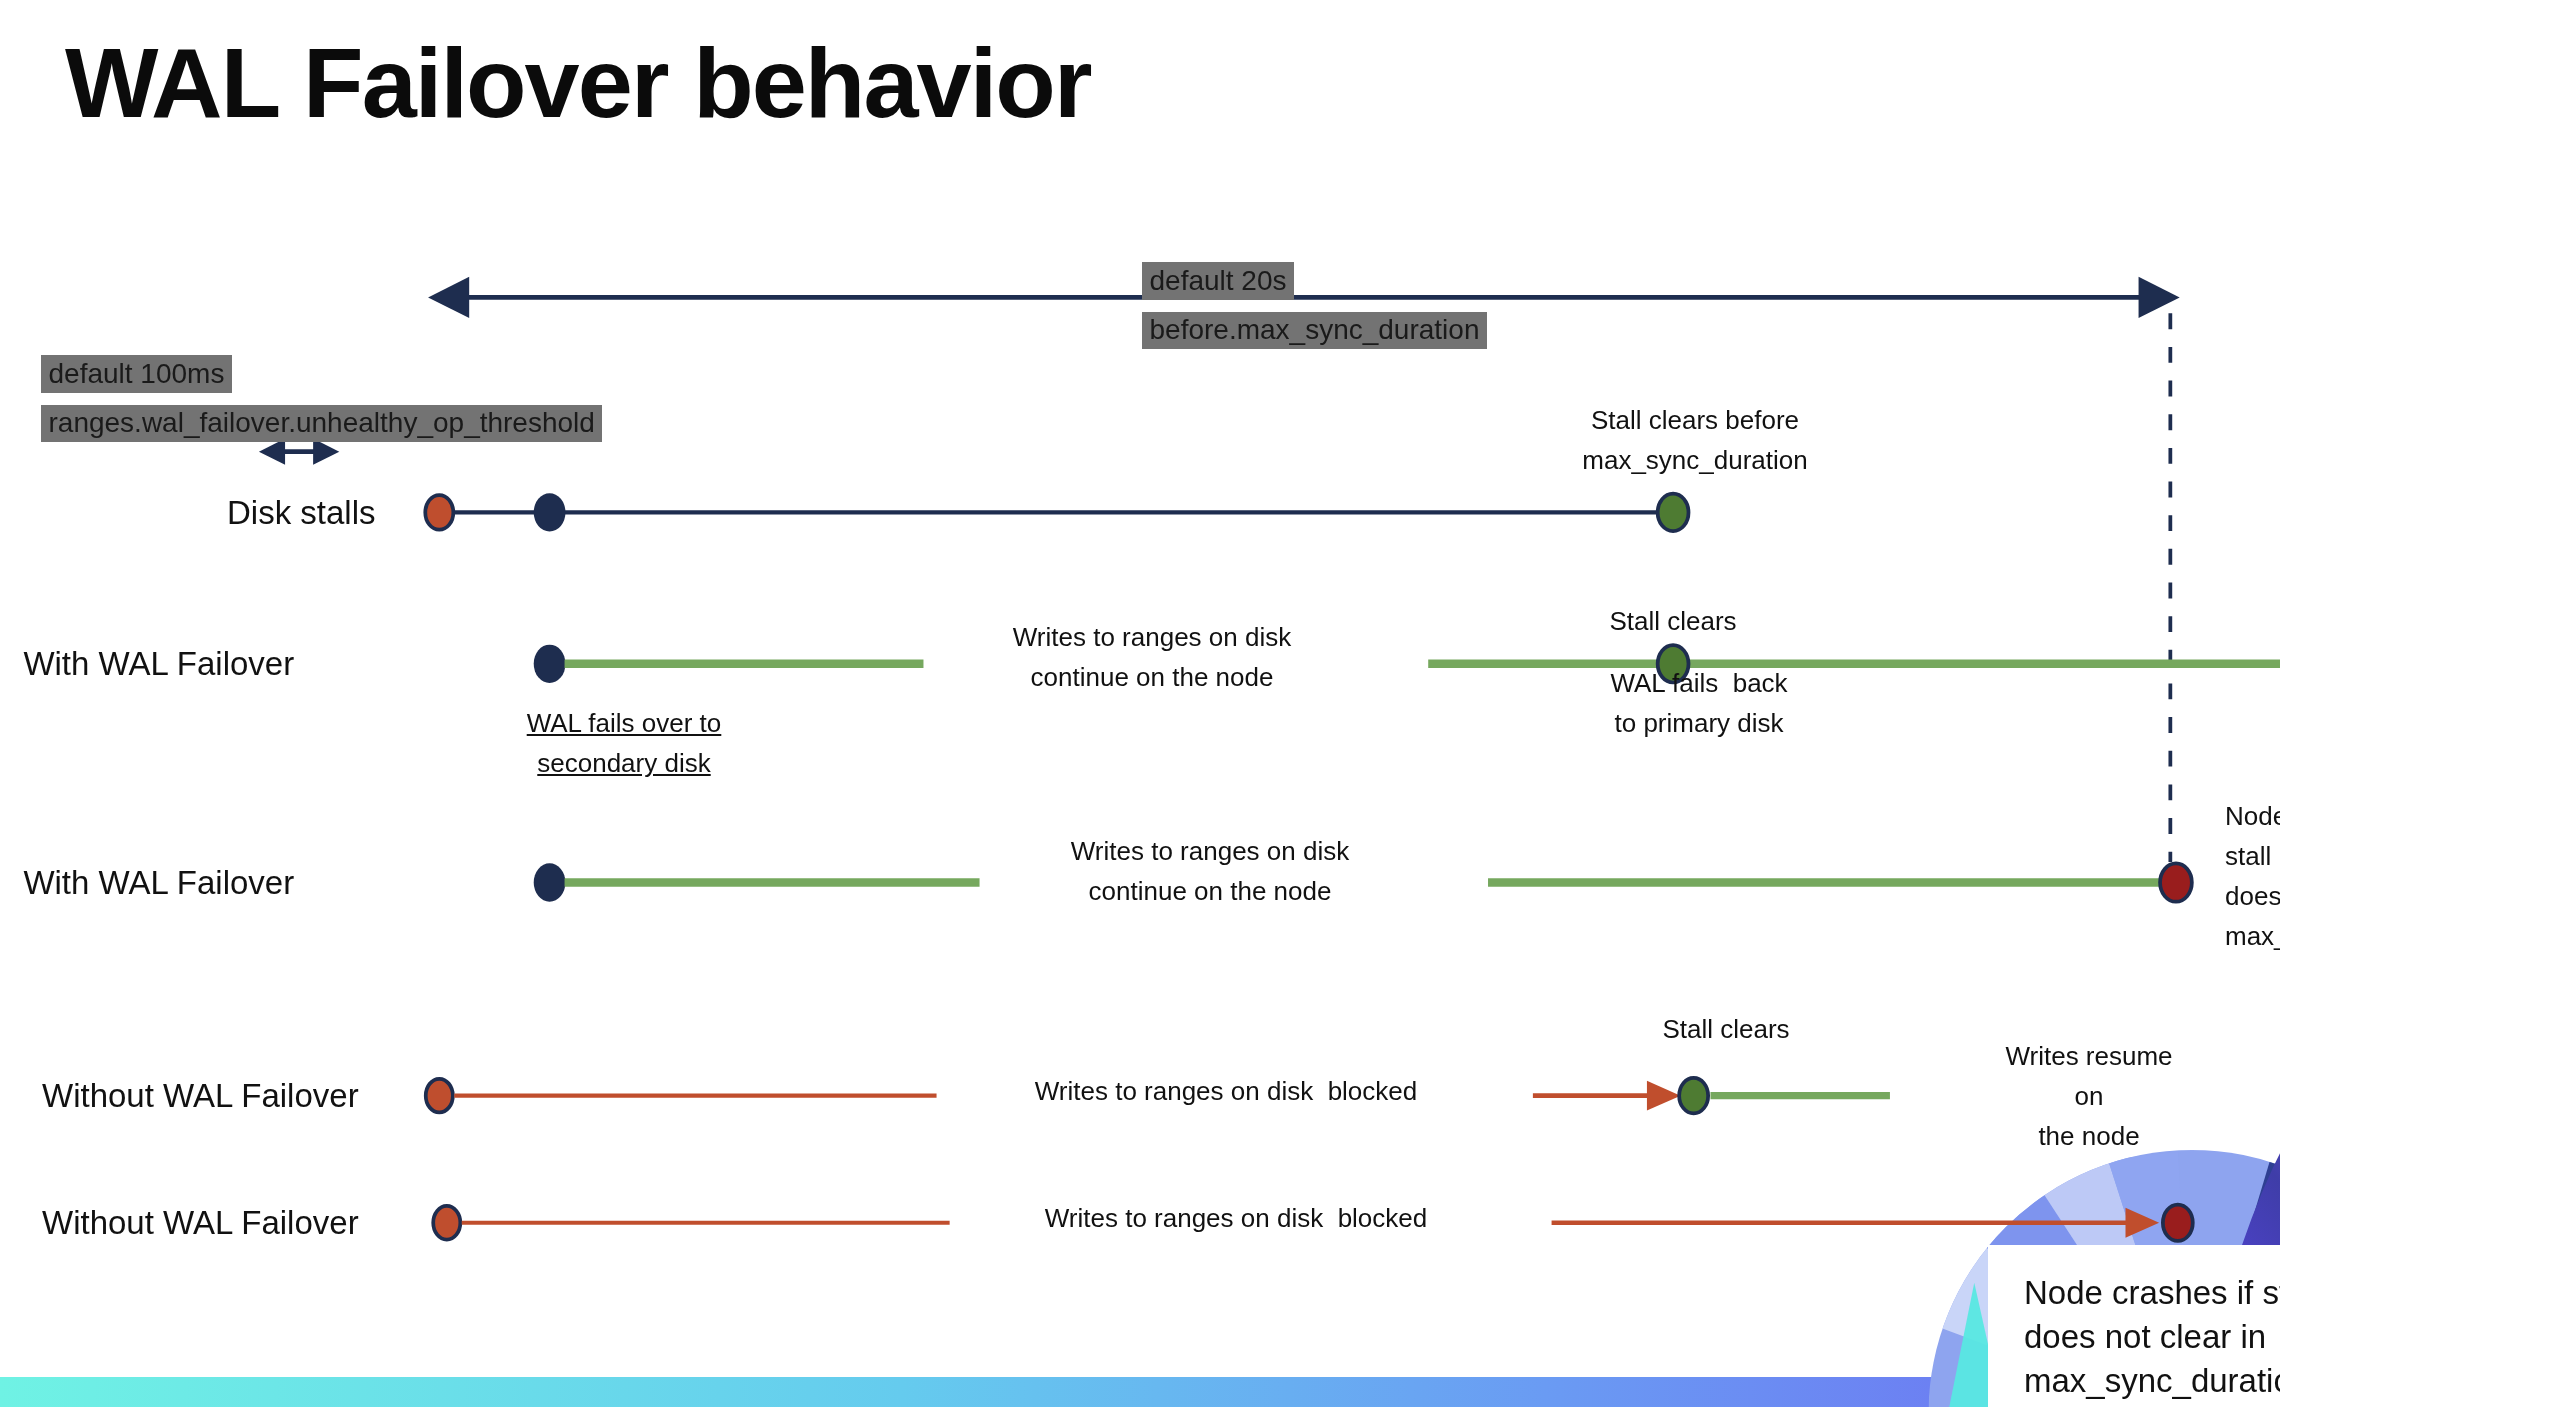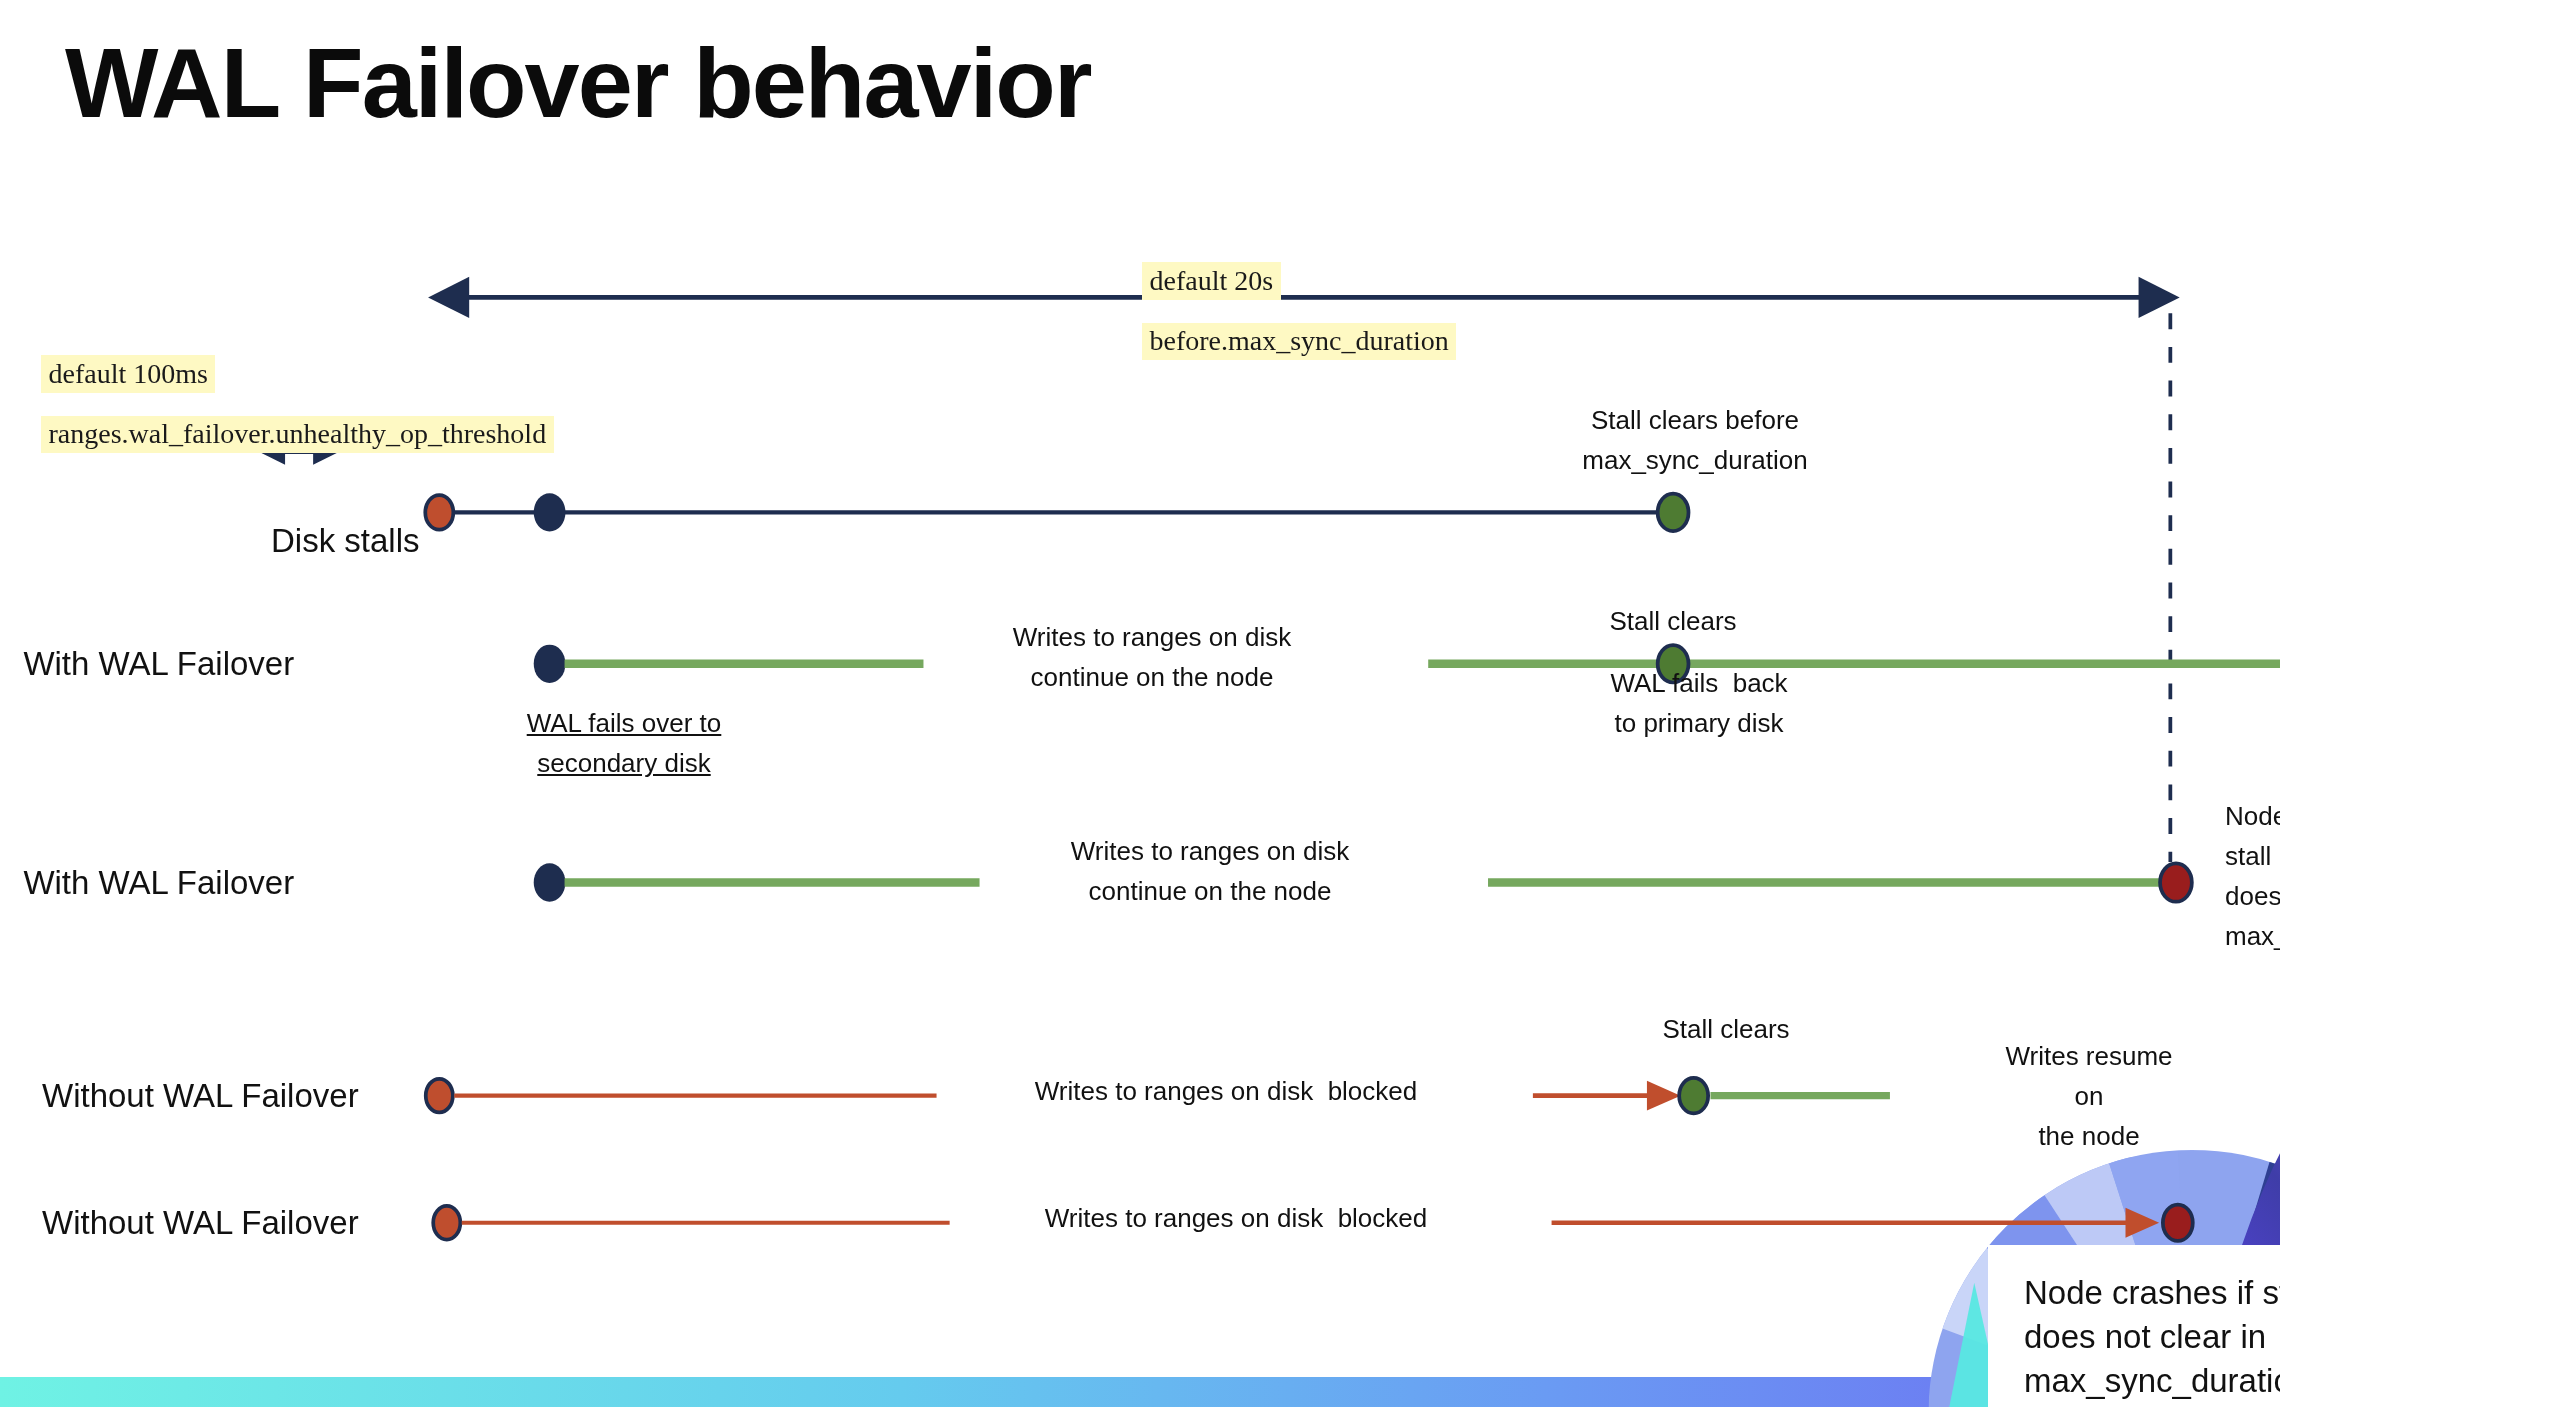--- a/index.html
+++ b/index.html
@@ -2,23 +2,23 @@
 <html style="font-size:15px"><head>
 <meta charset="utf-8">
 <style>
   html,body{margin:0;padding:0;background:#fff;}
   .slide{position:relative;width:2280px;height:1408px;overflow:hidden;background:#ffffff;
          font-family:"Liberation Sans",sans-serif;color:#111;}
   .abs{position:absolute;}
   .title{left:65px;top:26px;font-size:99px;font-weight:bold;letter-spacing:-1.9px;color:#0b0b0b;}
   
   .cfg{display:flex;flex-direction:column;align-items:flex-start;z-index:5;}
-  .cfg span{display:inline-block;background:#fef9c3;color:#1a1a1a;
-            font-family:Liberation Serif, serif;font-size:28px;line-height:32px;
-            padding:2.8px 7.5px;margin-bottom:23px;white-space:pre;}
+  .cfg span{display:inline-block;background:#737373;color:#1a1a1a;
+            font-family:Liberation Sans, sans-serif;font-size:28px;line-height:32px;
+            padding:2.8px 7.5px;margin-bottom:12px;white-space:pre;}
   
   .rowlabel{font-size:33px;line-height:39px;white-space:pre;z-index:5;}
   .ann{font-size:26px;line-height:40px;white-space:pre-wrap;text-align:center;z-index:5;}
   .ann.left{text-align:left;}
   .center{transform:translateX(-50%);}
   .crashbox{left:1988px;top:1245px;width:445px;height:163px;background:#ffffff;z-index:3;
             padding:26px 0 0 36px;box-sizing:border-box;font-size:33px;line-height:44px;
             white-space:pre-wrap;text-align:left;}
   .bottombar{left:0;top:1377px;width:2576px;height:31px;z-index:1;
       background:linear-gradient(90deg,#6ff2e4 0%,#65cbee 35%,#6a9bf3 60%,#6d6ff2 85%,#6c4df0 100%);}
@@ -137,21 +137,21 @@
 
   <div class="abs cfg" style="left:1142px;top:262px;">
     <span>default 20s</span>
     <span>before.max_sync_duration</span>
   </div>
   <div class="abs cfg" style="left:41px;top:355px;">
     <span>default 100ms</span>
     <span>ranges.wal_failover.unhealthy_op_threshold</span>
   </div>
 
-  <div class="abs rowlabel" style="left:227px;top:521px;margin-left:44px;">Disk stalls</div>
+  <div class="abs rowlabel" style="left:227px;top:493px;">Disk stalls</div>
   <div class="abs rowlabel" style="left:23.4px;top:644px;">With WAL Failover</div>
   <div class="abs rowlabel" style="left:23.4px;top:863px;">With WAL Failover</div>
   <div class="abs rowlabel" style="left:42px;top:1076px;">Without WAL Failover</div>
   <div class="abs rowlabel" style="left:42px;top:1203px;">Without WAL Failover</div>
 
   <div class="abs ann center" style="left:1695px;top:400px;">Stall clears before
 max_sync_duration</div>
   <div class="abs ann center" style="left:1152px;top:617px;">Writes to ranges on disk
 continue on the node</div>
   <div class="abs ann center" style="left:624px;top:703px;text-decoration:underline;">WAL fails over to

